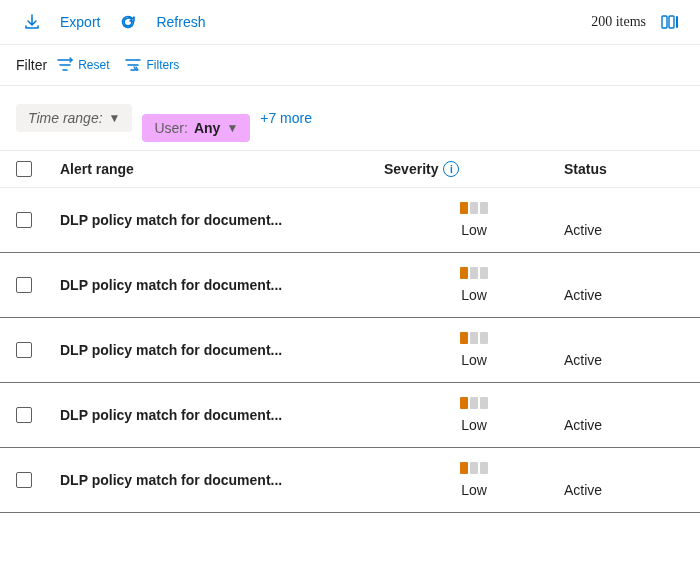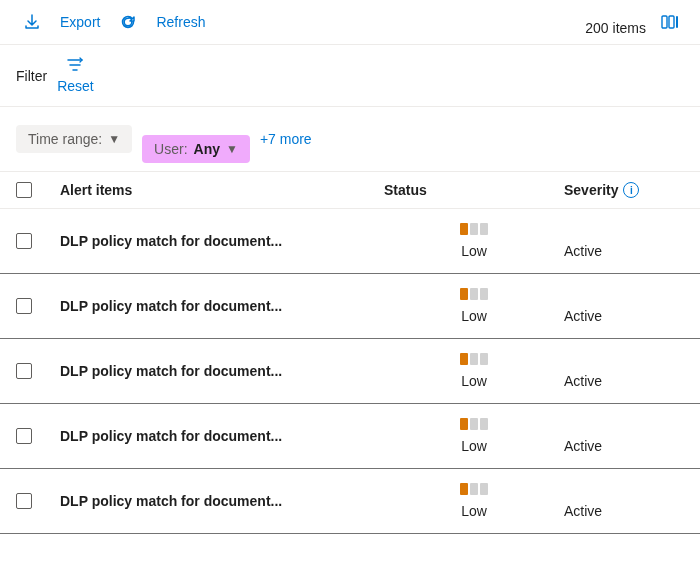--- a/index.html
+++ b/index.html
@@ -25,22 +25,23 @@
       gap: 4px;
     }
     .toolbar-left {
       display: flex;
       align-items: center;
       gap: 4px;
     }
     .toolbar-right {
       margin-left: auto;
       display: flex;
-      align-items: flex-end;
+      align-items: center;
       gap: 10px;
+      font-family: Liberation Serif, serif;
     }
     .toolbar-btn {
       display: flex;
       align-items: center;
       gap: 20px;
       color: #0078d4;
       background: none;
       border: none;
       cursor: pointer;
       font-size: 14px;
@@ -76,24 +77,23 @@
       margin-right: 0;
     }
     .filter-btn {
       display: flex;
       align-items: center;
       gap: 5px;
       color: #0078d4;
       background: none;
       border: none;
       cursor: pointer;
-      font-size: 14px;
+      font-size: 12px;
       padding: 4px 6px;
       border-radius: 4px;
-      flex-direction: column;
     }
 
     
     .dropdown-row {
       display: flex;
       align-items: center;
       padding: 8px 16px;
       gap: 10px;
       border-bottom: 1px solid #edebe9;
     }
@@ -101,20 +101,21 @@
       display: flex;
       align-items: center;
       gap: 6px;
       background: #f3f2f1;
       border: none;
       border-radius: 4px;
       padding: 6px 12px;
       cursor: pointer;
       font-size: 14px;
       color: #1f1f1f;
+      font-style: italic;
     }
     .dropdown-btn strong {
       font-weight: 600;
     }
     .dropdown-chevron {
       color: #605e5c;
       font-size: 12px;
     }
     .user-dropdown-btn {
       display: flex;
@@ -276,20 +277,29 @@
   <span class="filter-label">Filter</span>
   <button class="filter-btn">
     <span class="icon-svg">
       <svg width="16" height="16" viewBox="0 0 16 16" fill="none">
         <path d="M1 3h14M3 8h10M6 13h4" stroke="#0078d4" stroke-width="1.5" stroke-linecap="round"></path>
         <path d="M13 5l2-2-2-2" stroke="#0078d4" stroke-width="1.3" stroke-linecap="round" stroke-linejoin="round"></path>
       </svg>
     </span>
     <span>Reset</span>
   </button>
+  <button class="filter-btn">
+    <span class="icon-svg">
+      <svg width="16" height="16" viewBox="0 0 16 16" fill="none">
+        <path d="M1 3h14M3 8h10M6 13h4" stroke="#0078d4" stroke-width="1.5" stroke-linecap="round"></path>
+        <path d="M9 10l2 3h2l-2-3" stroke="#0078d4" stroke-width="1.3" stroke-linecap="round" stroke-linejoin="round"></path>
+      </svg>
+    </span>
+    <span>Filters</span>
+  </button>
 </div>
 
 <div class="dropdown-row">
   <button class="dropdown-btn">
     <span style="color:#605e5c;">Time range:</span>
     <span class="dropdown-chevron">▼</span>
   </button>
   <button class="user-dropdown-btn">
     <span style="color:#605e5c;">User:</span>
     <strong>Any</strong>
@@ -298,28 +308,28 @@
   <button class="more-link">+7 more</button>
 </div>
 
 <div class="table-container">
 
   <div class="table-header">
     <div>
       <div class="header-checkbox"></div>
     </div>
     <div class="col-header">
-      <span>Alert items</span>
-    </div>
-    <div class="col-header">
-      <span>Status</span>
+      <span>Alert range</span>
     </div>
     <div class="col-header">
       <span>Severity</span>
       <span class="info-circle">i</span>
+    </div>
+    <div class="col-header">
+      <span>Status</span>
     </div>
   </div>
 
   <div id="table-rows">
       <div class="table-row">
     <div>
       <div class="row-checkbox"></div>
     </div>
     <div class="alert-name">DLP policy match for document...</div>
     <div class="severity-cell">

